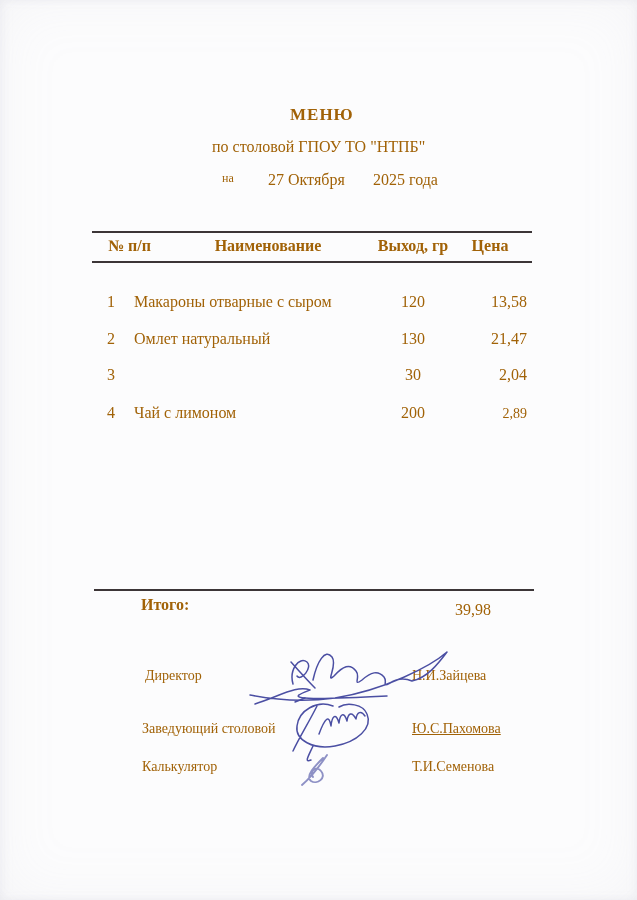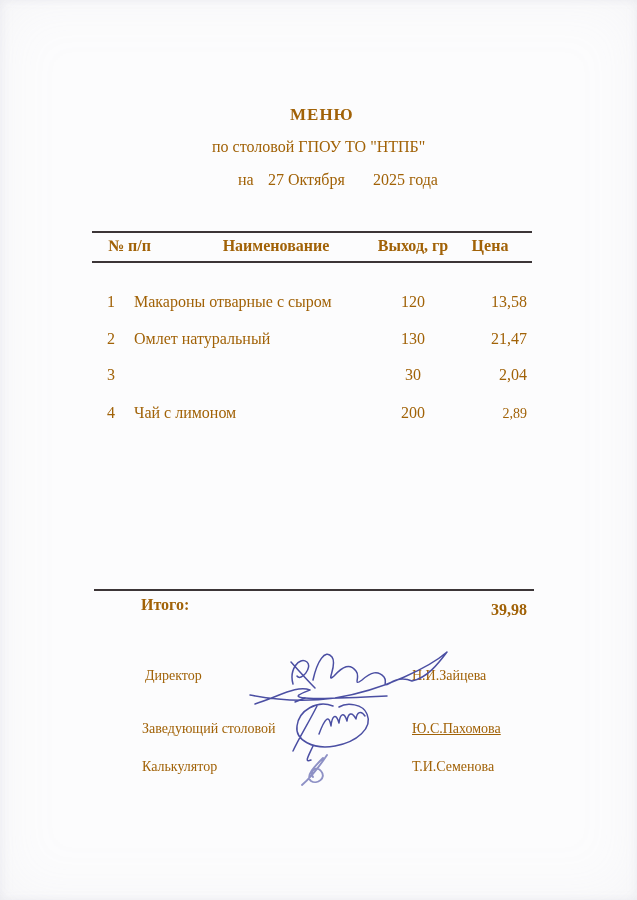--- a/index.html
+++ b/index.html
@@ -17,46 +17,46 @@
     box-shadow: inset 0 0 60px rgba(186,186,198,0.10),
                 inset 4px 0 10px rgba(198,198,210,0.14),
                 inset -3px 0 8px rgba(198,198,210,0.10);
   }
   .abs { position: absolute; white-space: nowrap; }
   .doc-title {
     top: 105px; left: 290px;
     font-size: 17px; font-weight: bold; letter-spacing: 1px;
   }
   .doc-subtitle { top: 138px; left: 212px; font-size: 16px; }
-  .date-prefix { top: 171px; left: 238px; font-size: 16px; }
+  .date-prefix { top: 171px; left: 222px; font-size: 12px; }
   .date-date   { top: 171px; left: 268px; font-size: 16px; }
   .date-year   { top: 171px; left: 373px; font-size: 16px; }
   .rule {
     position: absolute; left: 92px; width: 440px; height: 2px;
     background: #3c3537; border: none;
   }
   .rule-top { top: 231px; }
   .rule-mid { top: 261px; }
   .rule-total { top: 589px; left: 94px; }
   .th { font-weight: bold; font-size: 16px; }
   .th-num  { top: 237px; left: 96px; margin-left: 12px; }
-  .th-name { top: 237px; left: 196px; width: 160px; text-align: center; }
+  .th-name { top: 237px; left: 188px; width: 160px; text-align: center; }
   .th-weight { top: 237px; left: 374px; width: 78px; text-align: center; }
   .th-price  { top: 237px; left: 464px; width: 52px; text-align: center; }
   .row { position: absolute; left: 0; width: 637px; height: 24px; font-size: 16px; }
   .row-0 { top: 293px; } .row-1 { top: 330px; } .row-2 { top: 366px; } .row-3 { top: 404px; }
   .cell { position: absolute; white-space: nowrap; }
   .cell-num   { left: 96px; width: 30px; text-align: center; }
   .cell-name  { left: 134px; }
   .cell-weight{ left: 374px; width: 78px; text-align: center; }
   .cell-price { left: 455px; width: 72px; text-align: right; }
   .price-small { font-size: 14px; padding-top: 2px; }
   .total-label { top: 596px; left: 141px; font-size: 16px; font-weight: bold; }
-  .total-value { top: 601px; left: 455px; width: 72px; text-align: right;
-                 font-size: 16px; font-weight: bold; }
+  .total-value { top: 601px; left: 455px; width: 72px; text-align: left;
+                 font-size: 16px; font-weight: normal; }
   .sig-role, .sig-person { font-size: 14px; }
   .sig-role-0 { top: 668px; left: 145px; }
   .sig-role-1 { top: 721px; left: 142px; }
   .sig-role-2 { top: 759px; left: 142px; }
   .sig-person-0 { top: 668px; left: 412px; }
   .sig-person-1 { top: 721px; left: 412px; text-decoration: underline; }
   .sig-person-2 { top: 759px; left: 412px; }
   .sig-overlay { position: absolute; top: 638px; left: 235px; width: 250px; height: 160px; }
   .sig-path { fill: none; stroke: #4b4fa3; stroke-width: 1.5;
               stroke-linecap: round; stroke-linejoin: round; }

